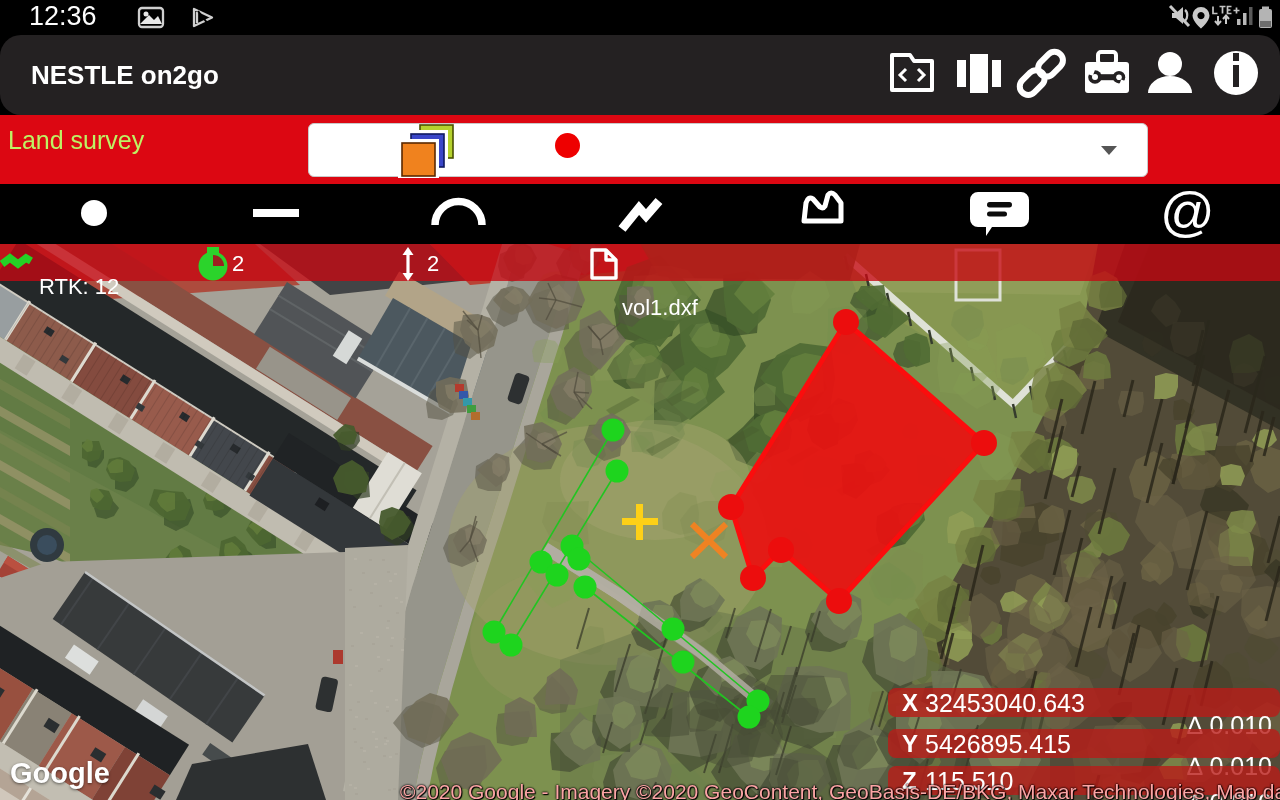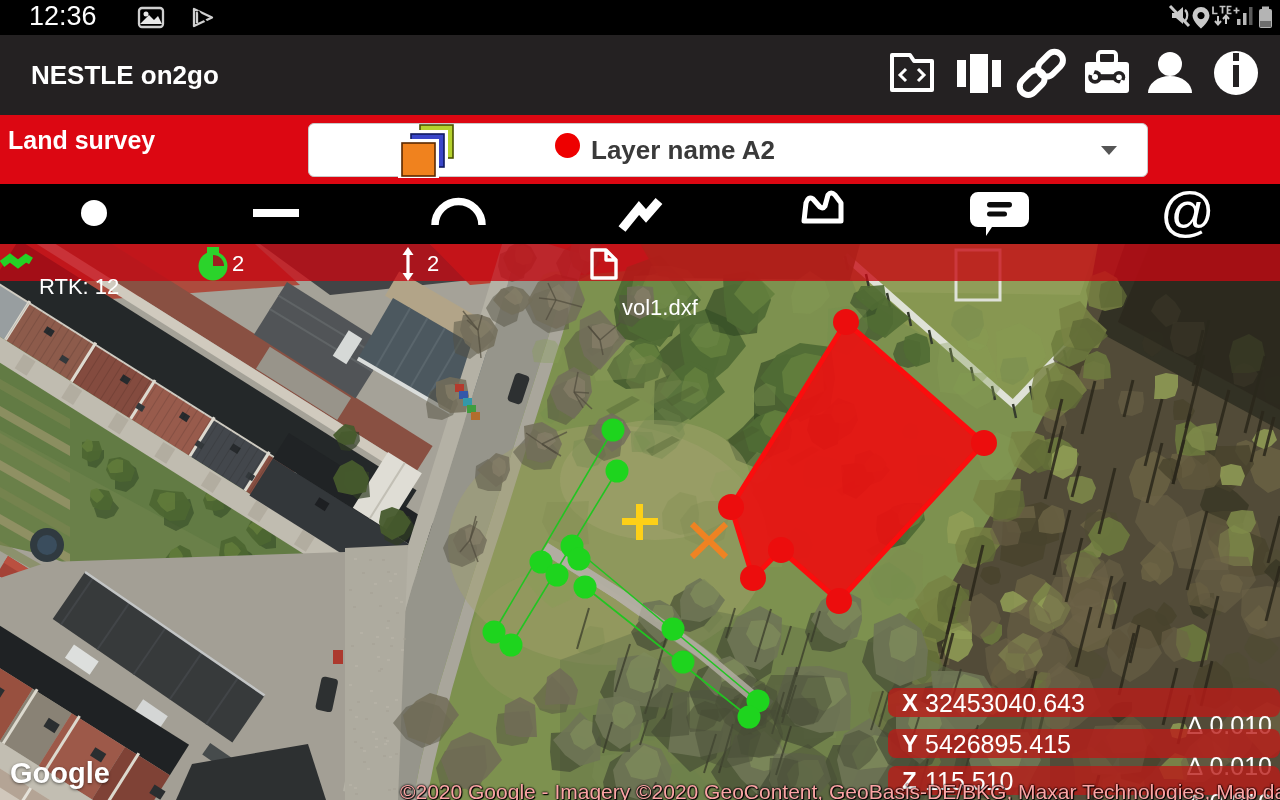--- a/index.html
+++ b/index.html
@@ -2,25 +2,25 @@
 <html><head>
 <meta charset="utf-8">
 <style>
   html,body{margin:0;padding:0;}
   body{width:1280px;height:800px;overflow:hidden;font-family:"Liberation Sans",sans-serif;background:#000;}
   #app{position:relative;width:1280px;height:800px;overflow:hidden;}
   
   #statusbar{position:absolute;left:0;top:0;width:1060px;height:35px;background:#000;color:#fff;}
   #time{position:absolute;left:29px;top:1px;font-size:27px;color:#fdfdfd;}
   
-  #appbar{position:absolute;left:0;top:35px;width:1280px;height:80px;background:#242122;}
+  #appbar{position:absolute;left:0;top:35px;width:1280px;height:80px;background:#242122;border-radius:21px;}
   #appbar .title{position:absolute;left:31px;top:25px;font-size:26px;font-weight:bold;color:#fff;}
   
   #redbar{position:absolute;left:0;top:115px;width:1280px;height:69px;background:#dc0712;}
-  #redbar .label{position:absolute;left:8px;top:11px;font-size:25px;font-weight:bold;color:#ffffff;text-align:right;}
+  #redbar .label{position:absolute;left:8px;top:11px;font-size:25px;font-weight:normal;color:#bef264;text-align:right;}
   #dropdown{position:absolute;left:308px;top:8px;width:840px;height:54px;background:#fff;border-radius:6px;border:1px solid #c9c9c9;box-sizing:border-box;}
   #dd-caret{position:absolute;right:30px;top:22px;width:0;height:0;border-left:8px solid transparent;border-right:8px solid transparent;border-top:9px solid #555;}
   #dd-text{position:absolute;left:282px;top:11px;font-size:26px;font-weight:bold;color:#3a3a3a;}
   #dd-dot{position:absolute;left:246px;top:9px;width:25px;height:25px;border-radius:50%;background:#ee0000;}
   
   #toolbar{position:absolute;left:0;top:184px;width:1280px;height:60px;background:#000;}
   
   #map{position:absolute;left:0;top:244px;width:1280px;height:556px;}
   
   #rtkband{position:absolute;left:0;top:244px;width:1280px;height:37px;background:rgba(198,8,18,0.78);color:#fff;}
@@ -943,21 +943,20 @@
       <svg width="160" height="54" style="position:absolute;left:86px;top:0px;">
 <g stroke-width="1.6">
 <rect x="25" y="1" width="33" height="33" fill="#b5d22e" stroke="#4a5200"></rect>
 <rect x="12" y="6" width="41" height="41" fill="#ffffff" stroke="none"></rect>
 <rect x="16" y="10" width="33" height="33" fill="#3a46c8" stroke="#101a60"></rect>
 <rect x="3" y="15" width="41" height="41" fill="#ffffff" stroke="none"></rect>
 <rect x="7" y="19" width="33" height="33" fill="#f0821e" stroke="#5a2800"></rect>
 </g>
 </svg>
       <div id="dd-dot"></div>
-      <span id="dd-text">Layer name A2</span>
       <div id="dd-caret"></div>
     </div>
   </div>
   <div id="toolbar">
       <svg width="1280" height="60" style="position:absolute;left:0;top:0;">
 <circle cx="94" cy="29" r="13" fill="#fff"></circle>
 <rect x="253" y="25" width="46" height="8" fill="#fff"></rect>
 <path d="M435,41 A 23.5,23.5 0 0 1 482,41" fill="none" stroke="#fff" stroke-width="7.5"></path>
 <path d="M622,45 L639,24 L646,32 L659,17" fill="none" stroke="#fff" stroke-width="9" stroke-linejoin="miter"></path>
 <path d="M804,37 L806,19 Q808,12 813,15 L820,23 Q823,25 825,22 L828,11 Q831,7 835,11 L841,19 L841,37 Z" fill="none" stroke="#fff" stroke-width="5" stroke-linejoin="round"></path>

